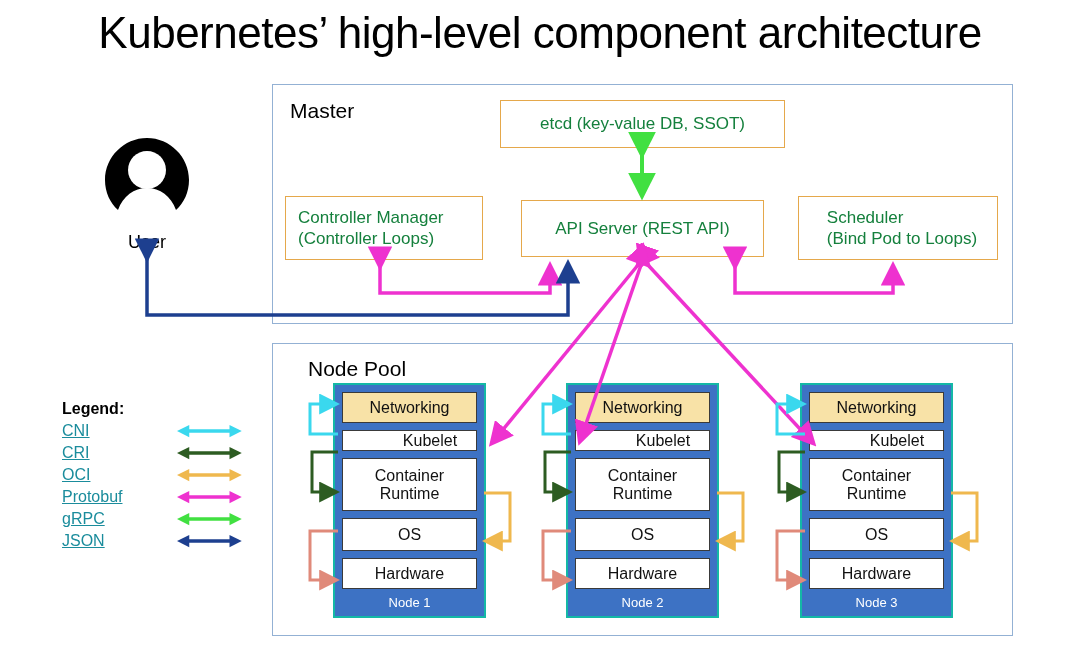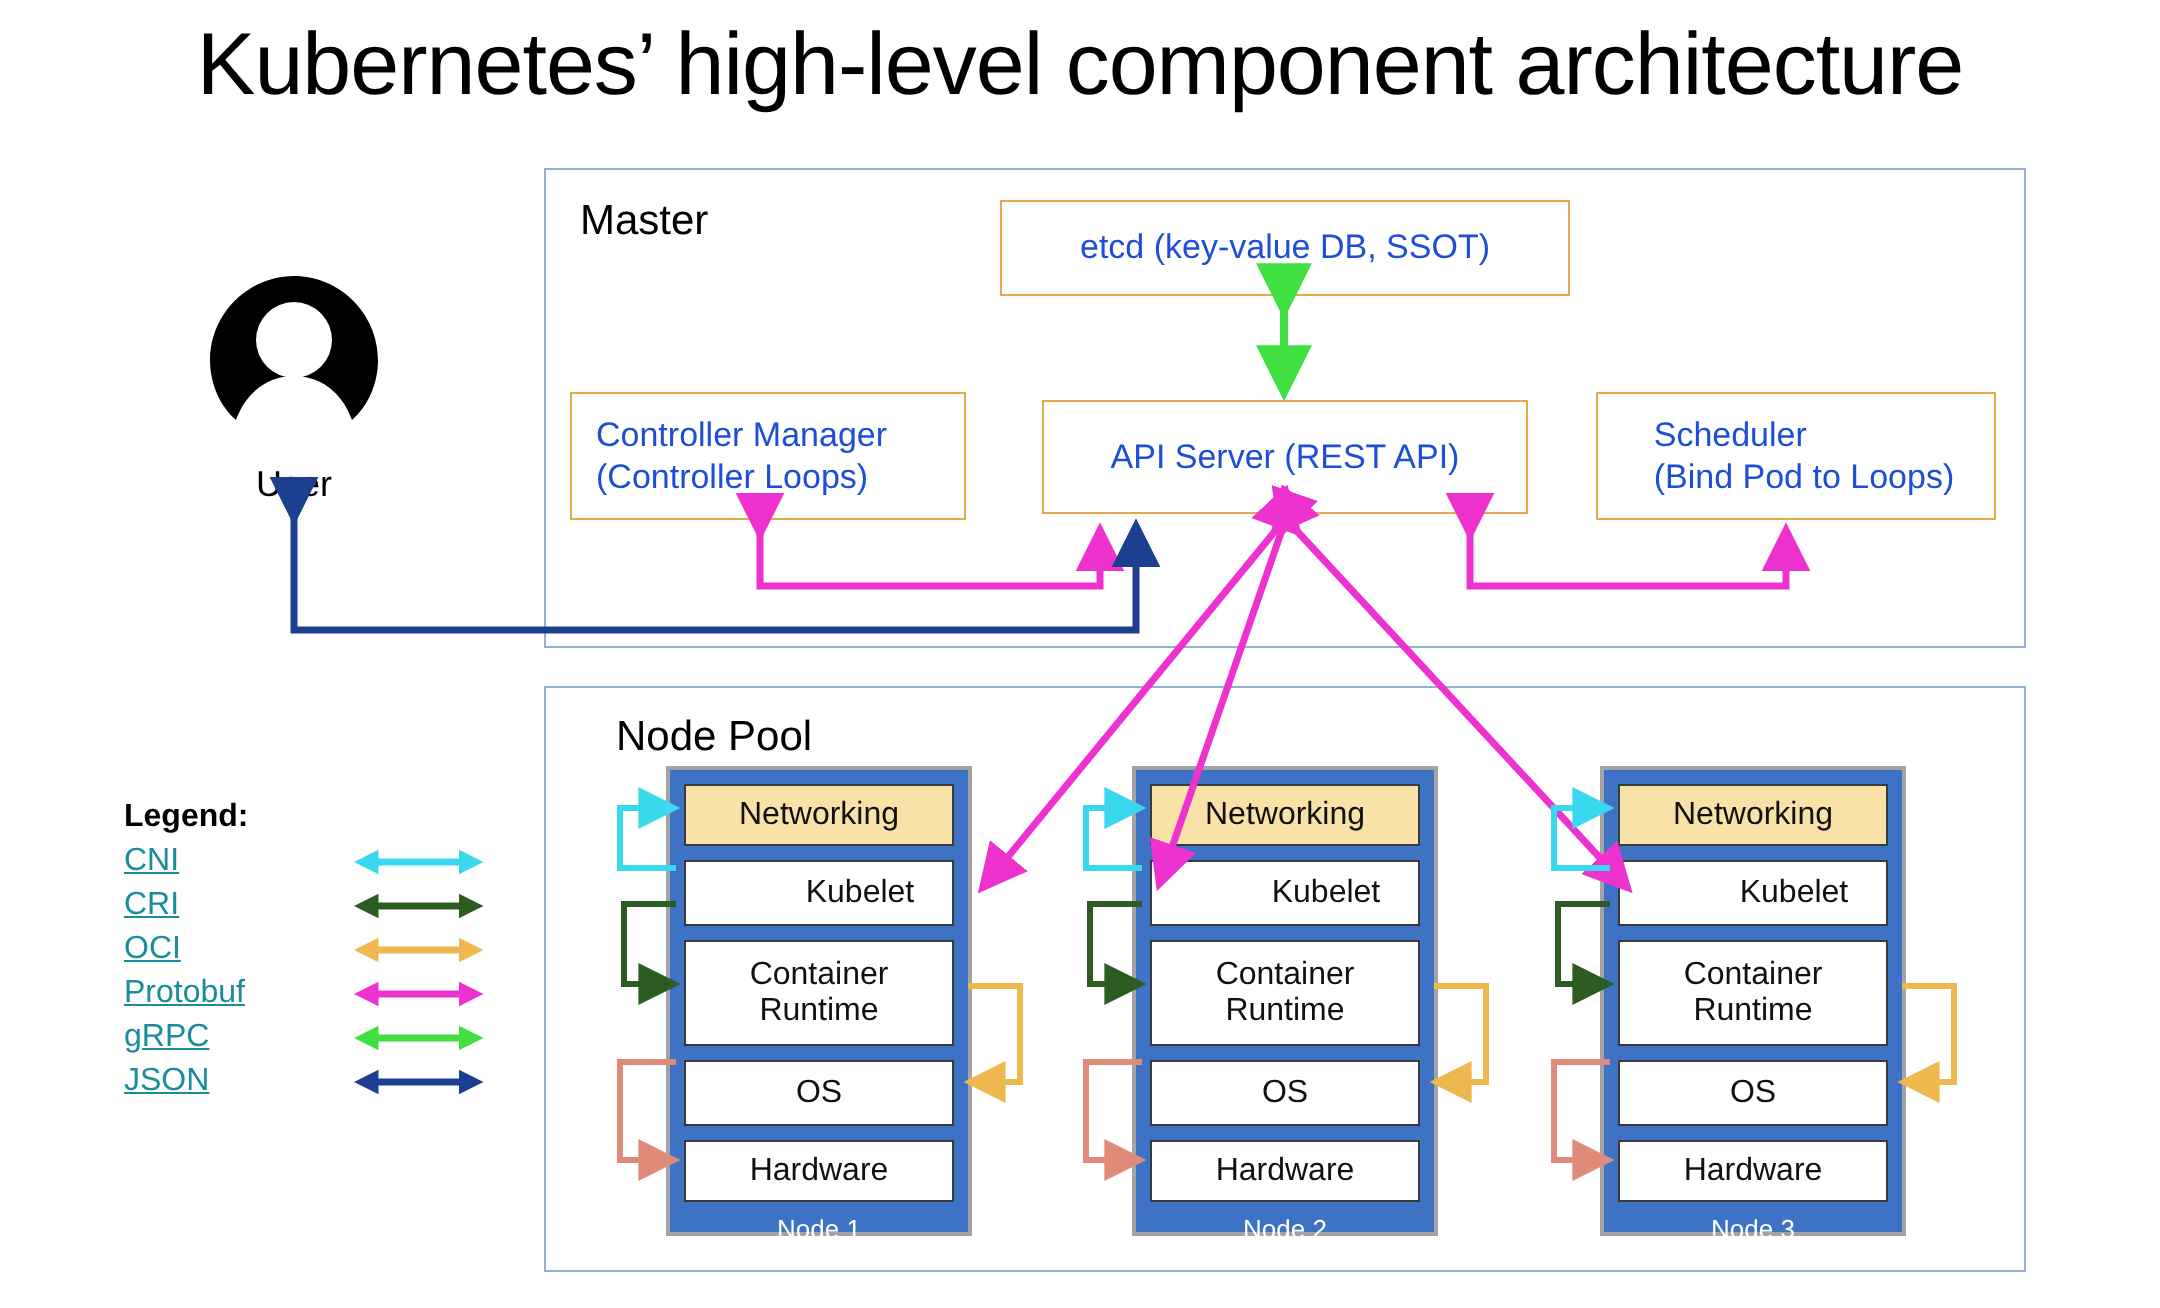--- a/index.html
+++ b/index.html
@@ -35,21 +35,21 @@
   #master-title { left: 290px; top: 99px; }
   #nodepool-title { left: 308px; top: 357px; }
 
   
   .comp-box {
     position: absolute;
     background: #ffffff;
     border: 1.5px solid #e5a84b;
     display: flex; align-items: center; justify-content: center;
     text-align: center;
-    font-size: 17px; color: #1d4ed8; line-height: 1.25;
+    font-size: 17px; color: #15803d; line-height: 1.25;
     padding: 17px 6px;
   }
   #etcd-box      { left: 500px; top: 100px;  width: 285px; height: 48px; }
   #apiserver-box { left: 521px; top: 200px;  width: 243px; height: 57px; }
   #ctrlmgr-box   { left: 285px; top: 196px;  width: 198px; height: 64px; }
   #scheduler-box { left: 798px; top: 196px;  width: 200px; height: 64px;
                    justify-content: center; text-align: left; padding-left: 14px; }
   #ctrlmgr-box   { justify-content: flex-start; text-align: left; padding-left: 12px; }
 
   
@@ -58,39 +58,39 @@
   }
   #user-label {
     position: absolute; left: 97px; top: 232px; width: 100px;
     text-align: center; font-size: 18px; color: #000;
   }
 
   
   .node {
     position: absolute;
     background: #3d72c4;
-    border: 2px solid #a3a3a3;
+    border: 2px solid #14b8a6;
     width: 153px; height: 235px;
     padding: 7px 7px 0 7px;
   }
   #node-1 { left: 333px; top: 383px; }
   #node-2 { left: 566px; top: 383px; }
   #node-3 { left: 800px; top: 383px; }
 
   .layer {
     background: #ffffff;
     border: 1.5px solid #3a3a3a;
     margin-bottom: 7px;
     display: flex; align-items: center; justify-content: center;
     text-align: center;
     font-size: 16px; color: #111;
     line-height: 1.1;
   }
   .layer.networking { background: #f8e2a7; height: 31px; }
-  .layer.kubelet    { height: 33px; padding-left: 41px; }
+  .layer.kubelet    { height: 21px; padding-left: 41px; }
   .layer.runtime    { height: 53px; }
   .layer.os         { height: 33px; }
   .layer.hardware   { height: 31px; margin-bottom: 5px; }
   .node-label {
     text-align: center; color: #ffffff; font-size: 13px; padding-top: 1px;
   }
 
   
   #legend { position: absolute; left: 62px; top: 400px; width: 180px; }
   #legend-title { font-size: 16px; color: #000; margin-bottom: 2px; font-weight: bold; }

